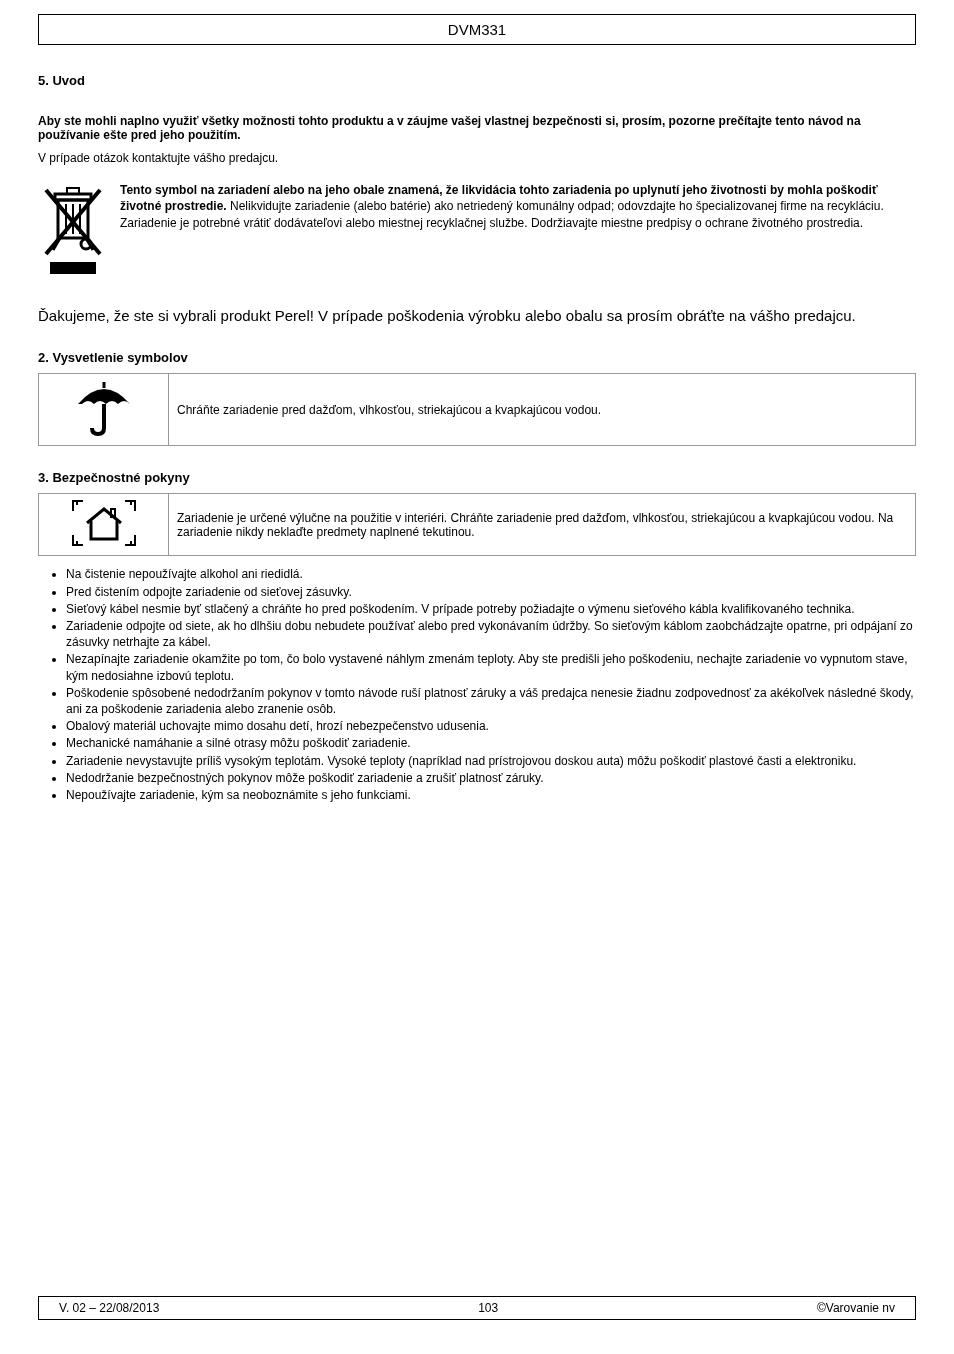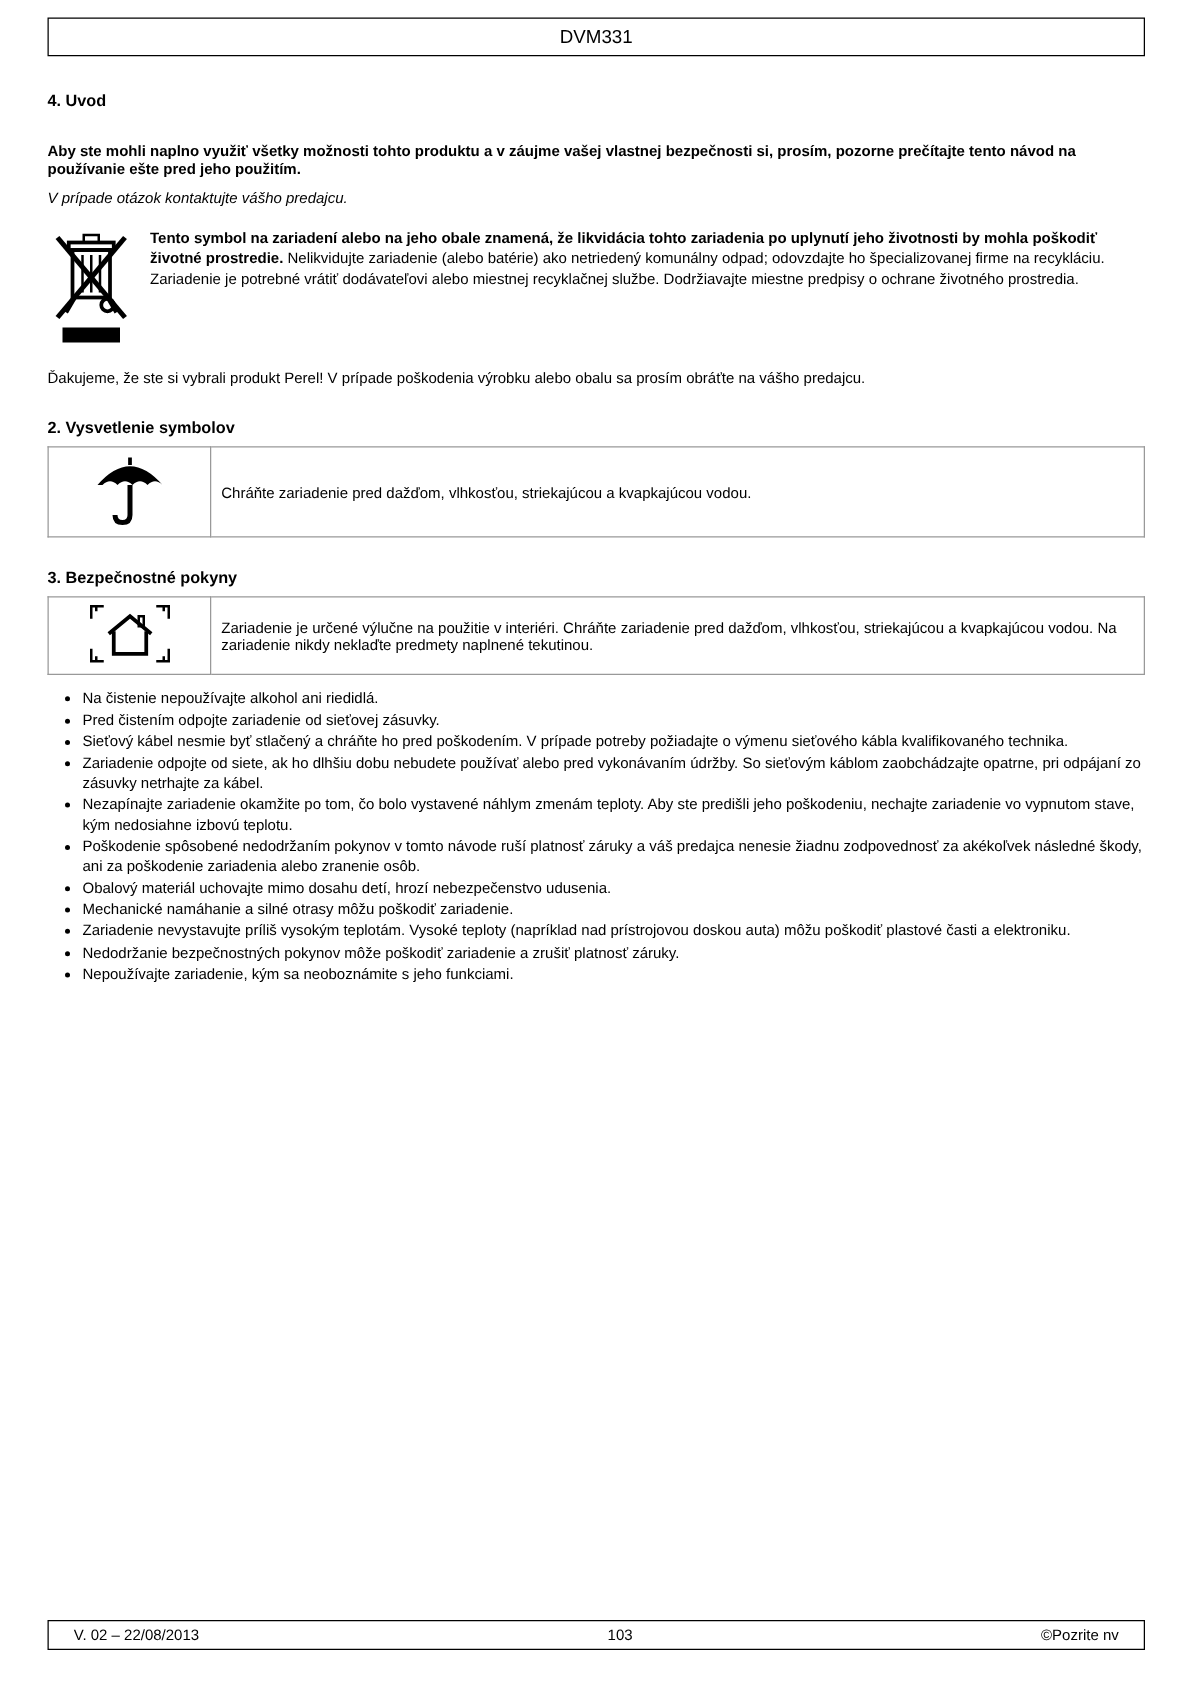--- a/index.html
+++ b/index.html
@@ -23,35 +23,34 @@
     }
     .intro {
       font-weight: bold;
       font-size: 12px;
       margin: 26px 0 8px 0;
     }
     .line {
       font-size: 12px;
       line-height: 1.35;
       margin-bottom: 2px;
-      font-style: italic;
     }
     .weee-row {
       display: flex;
       gap: 12px;
       margin-top: 16px;
     }
     .weee-icon { flex-shrink: 0; }
     .weee-icon svg { display: block; }
     .weee-text { font-size: 12px; line-height: 1.35; }
     .weee-text .bold { font-weight: bold; }
     .thanks {
-      font-size: 12px;
+      font-size: 15px;
       line-height: 1.35;
-      margin-top: 12px;
+      margin-top: 24px;
     }
     h2.section {
       font-weight: bold;
       font-size: 13px;
       margin-top: 24px;
       margin-bottom: 8px;
     }
     table.symtab {
       border-collapse: collapse;
       width: 100%;
@@ -85,21 +84,21 @@
     }
     .bold { font-weight: bold; }
   </style>
 </head>
 <body>
 
 <div class="title-box">
   <span>DVM331</span>
 </div>
 
-<h2 class="section" style="margin-top:28px">4. Uvod</h2>
+<h2 class="section" style="margin-top:28px">5. Uvod</h2>
 
 <p class="intro">Aby ste mohli naplno využiť všetky možnosti tohto produktu a v záujme vašej vlastnej bezpečnosti si, prosím, pozorne prečítajte tento návod na používanie ešte pred jeho použitím.</p>
 <p class="line">V prípade otázok kontaktujte vášho predajcu.</p>
 
 <div class="weee-row">
   <div class="weee-icon">
     <svg width="70" height="100" viewBox="0 0 70 100">
 
       <rect x="20" y="18" width="30" height="38" fill="none" stroke="#000" stroke-width="3"></rect>
       <line x1="28" y1="22" x2="28" y2="52" stroke="#000" stroke-width="2"></line>
@@ -181,14 +180,14 @@
   <li>Obalový materiál uchovajte mimo dosahu detí, hrozí nebezpečenstvo udusenia.</li>
   <li>Mechanické namáhanie a silné otrasy môžu poškodiť zariadenie.</li>
   <li>Zariadenie nevystavujte príliš vysokým teplotám. Vysoké teploty (napríklad nad prístrojovou doskou auta) môžu poškodiť plastové časti a elektroniku.</li>
   <li>Nedodržanie bezpečnostných pokynov môže poškodiť zariadenie a zrušiť platnosť záruky.</li>
   <li>Nepoužívajte zariadenie, kým sa neoboznámite s jeho funkciami.</li>
 </ul>
 
 <div class="footer">
   <span>V. 02 – 22/08/2013</span>
   <span>103</span>
-  <span>©Pozrite nv</span>
+  <span>©Varovanie nv</span>
 </div>
 
 </body></html>

